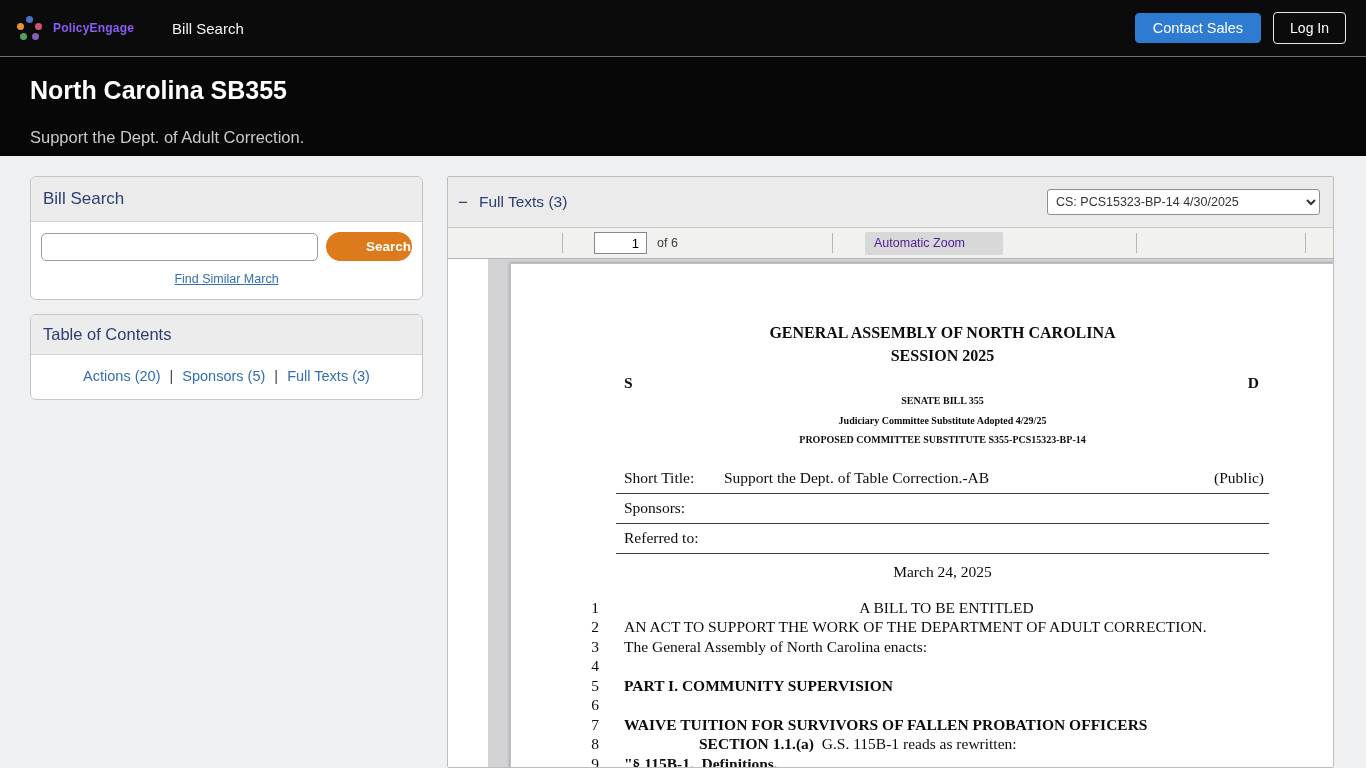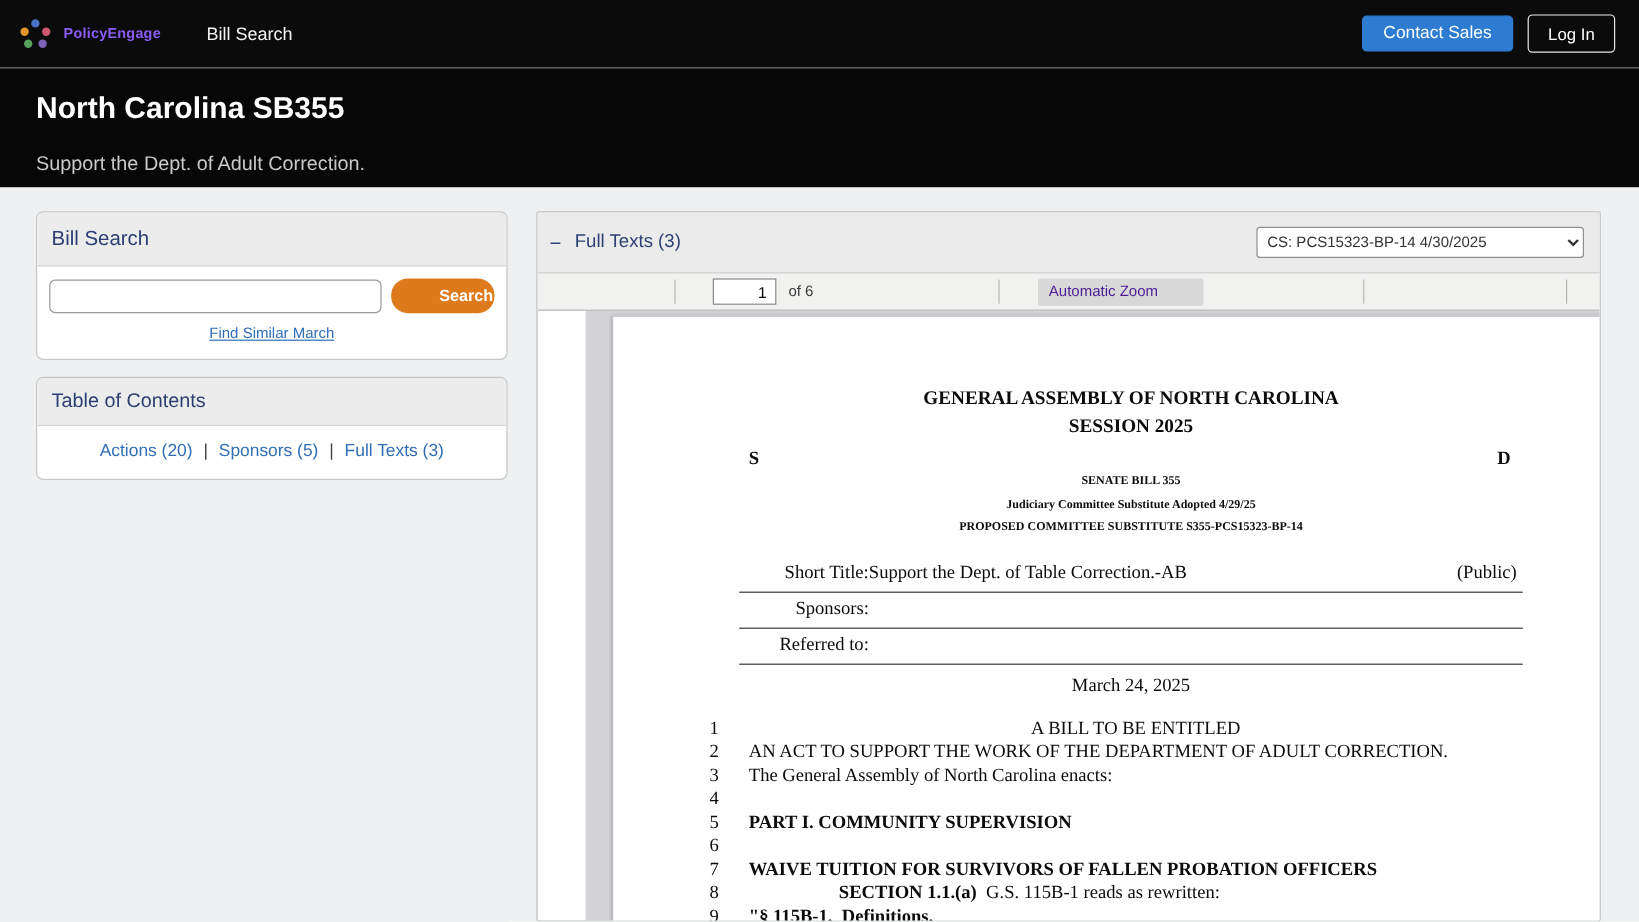--- a/index.html
+++ b/index.html
@@ -81,21 +81,21 @@
               border:1px solid #bfbfc4; padding-top:57px;
               font-family:"Liberation Serif", serif; color:#0c0c0c; }
 
   .dc { text-align:center; margin:0 81px 0 105px; }
   .head1, .head2 { font-weight:bold; font-size:16px; line-height:23px; }
   .chamber { display:flex; justify-content:space-between; margin:8px 81px 0 105px;
              padding:0 10px 0 8px; font-weight:bold; font-size:15.5px; line-height:16px; }
   .bill-line { font-weight:bold; font-size:10px; line-height:19.5px; }
 
   .doc-table { margin:14px 81px 0 105px; }
-  .trow { display:flex; border-bottom:1px solid #3a3a3a; padding:4px 5px 5px 8px; font-size:15.5px; line-height:20px;text-align:right; }
+  .trow { display:flex; border-bottom:1px solid #3a3a3a; padding:4px 5px 5px 8px; font-size:15.5px; line-height:20px; }
   .tlabel { flex:0 0 100px; }
   .tpublic { margin-left:auto; }
 
   .doc-date { text-align:center; margin:9px 81px 0 105px; font-size:15.5px; line-height:18px; }
 
   .doc-lines { margin-top:17px; }
   .doc-line { display:flex; font-size:15.5px; line-height:19.5px; }
   .line-num { flex:0 0 88px; text-align:right; }
   .line-text { flex:1; margin-left:25px; margin-right:81px; white-space:pre-wrap; }
   .line-text.center { text-align:center; }

